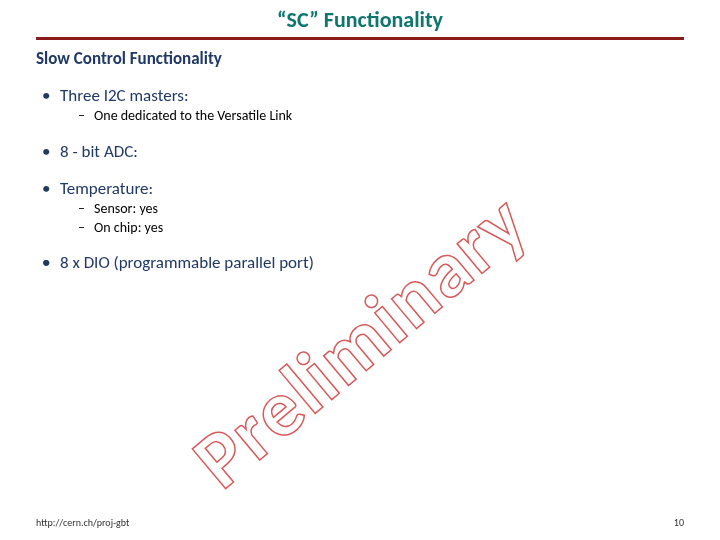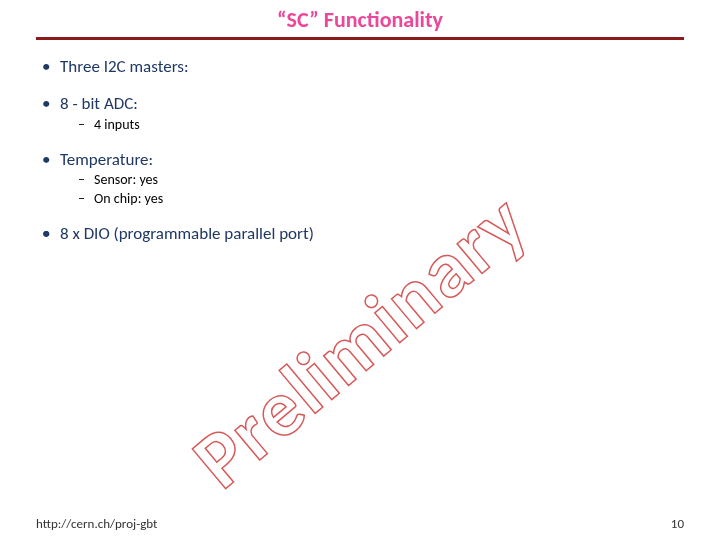--- a/index.html
+++ b/index.html
@@ -1,29 +1,29 @@
 <!DOCTYPE html>
 <html><head>
 <meta charset="utf-8">
 <style>
   * { margin: 0; padding: 0; box-sizing: border-box; }
   html, body { width: 720px; height: 540px; font-family: Calibri, Arial, sans-serif; background: #fff; overflow: hidden; }
   .slide { position: relative; width: 720px; height: 540px; }
   .title-wrap { text-align: center; padding-top: 6px; }
-  .title { display: inline-block; font-size: 22px; font-weight: 700; color: #ec4899; }
+  .title { display: inline-block; font-size: 22px; font-weight: 700; color: #0f766e; }
   .rule { height: 3px; background: #8b1a1a; margin: 4px 36px 8px 36px; }
   .content { padding: 0 36px; }
   .heading { font-size: 17px; font-weight: 700; color: #1f3864; margin-bottom: 2px; }
   ul.lvl1 { list-style: none; margin-left: 6px; }
   ul.lvl1 > li { position: relative; padding-left: 18px; margin-top: 16px; font-size: 17px; color: #1f3864; line-height: 1.25; }
   ul.lvl1 > li::before { content: "•"; position: absolute; left: 0; top: 0; color: #1f3864; }
   ul.lvl2 { list-style: none; margin-left: 18px; }
   ul.lvl2 > li { position: relative; padding-left: 16px; margin-top: 1px; font-size: 14px; color: #000; line-height: 1.25; }
   ul.lvl2 > li::before { content: "–"; position: absolute; left: 0; top: 0; color: #000; }
-  .footer { position: absolute; bottom: 8px; left: 0; right: 0; height: 16px; font-size: 13px; color: #333; }
+  .footer { position: absolute; bottom: 8px; left: 0; right: 0; height: 16px; font-size: 10px; color: #333; }
   .footer .fl { position: absolute; left: 36px; }
   .footer .fc { position: absolute; left: 0; right: 0; text-align: center; }
   .footer .fr { position: absolute; right: 36px; }
   .watermark {
     position: absolute;
     left: 50%; top: 63%;
     transform: translate(-50%, -50%) rotate(-40deg);
     font-size: 80px;
     font-weight: 700;
     font-family: Calibri, Arial, sans-serif;
@@ -38,32 +38,33 @@
 <body>
 
 <div class="slide">
 
   <div class="title-wrap">
     <div class="title">“SC” Functionality</div>
   </div>
   <div class="rule"></div>
 
   <div class="content">
+    <div class="heading">Slow Control Functionality</div>
 
     <ul class="lvl1">
 
       <li>
         <span>Three I2C masters:</span>
+        <ul class="lvl2">
+          <li>One dedicated to the Versatile Link</li>
+        </ul>
       </li>
 
       <li>
         <span>8 - bit ADC:</span>
-        <ul class="lvl2">
-          <li>4 inputs</li>
-        </ul>
       </li>
 
       <li>
         <span>Temperature:</span>
         <ul class="lvl2">
           <li>Sensor: yes</li>
           <li>On chip: yes</li>
         </ul>
       </li>
 

